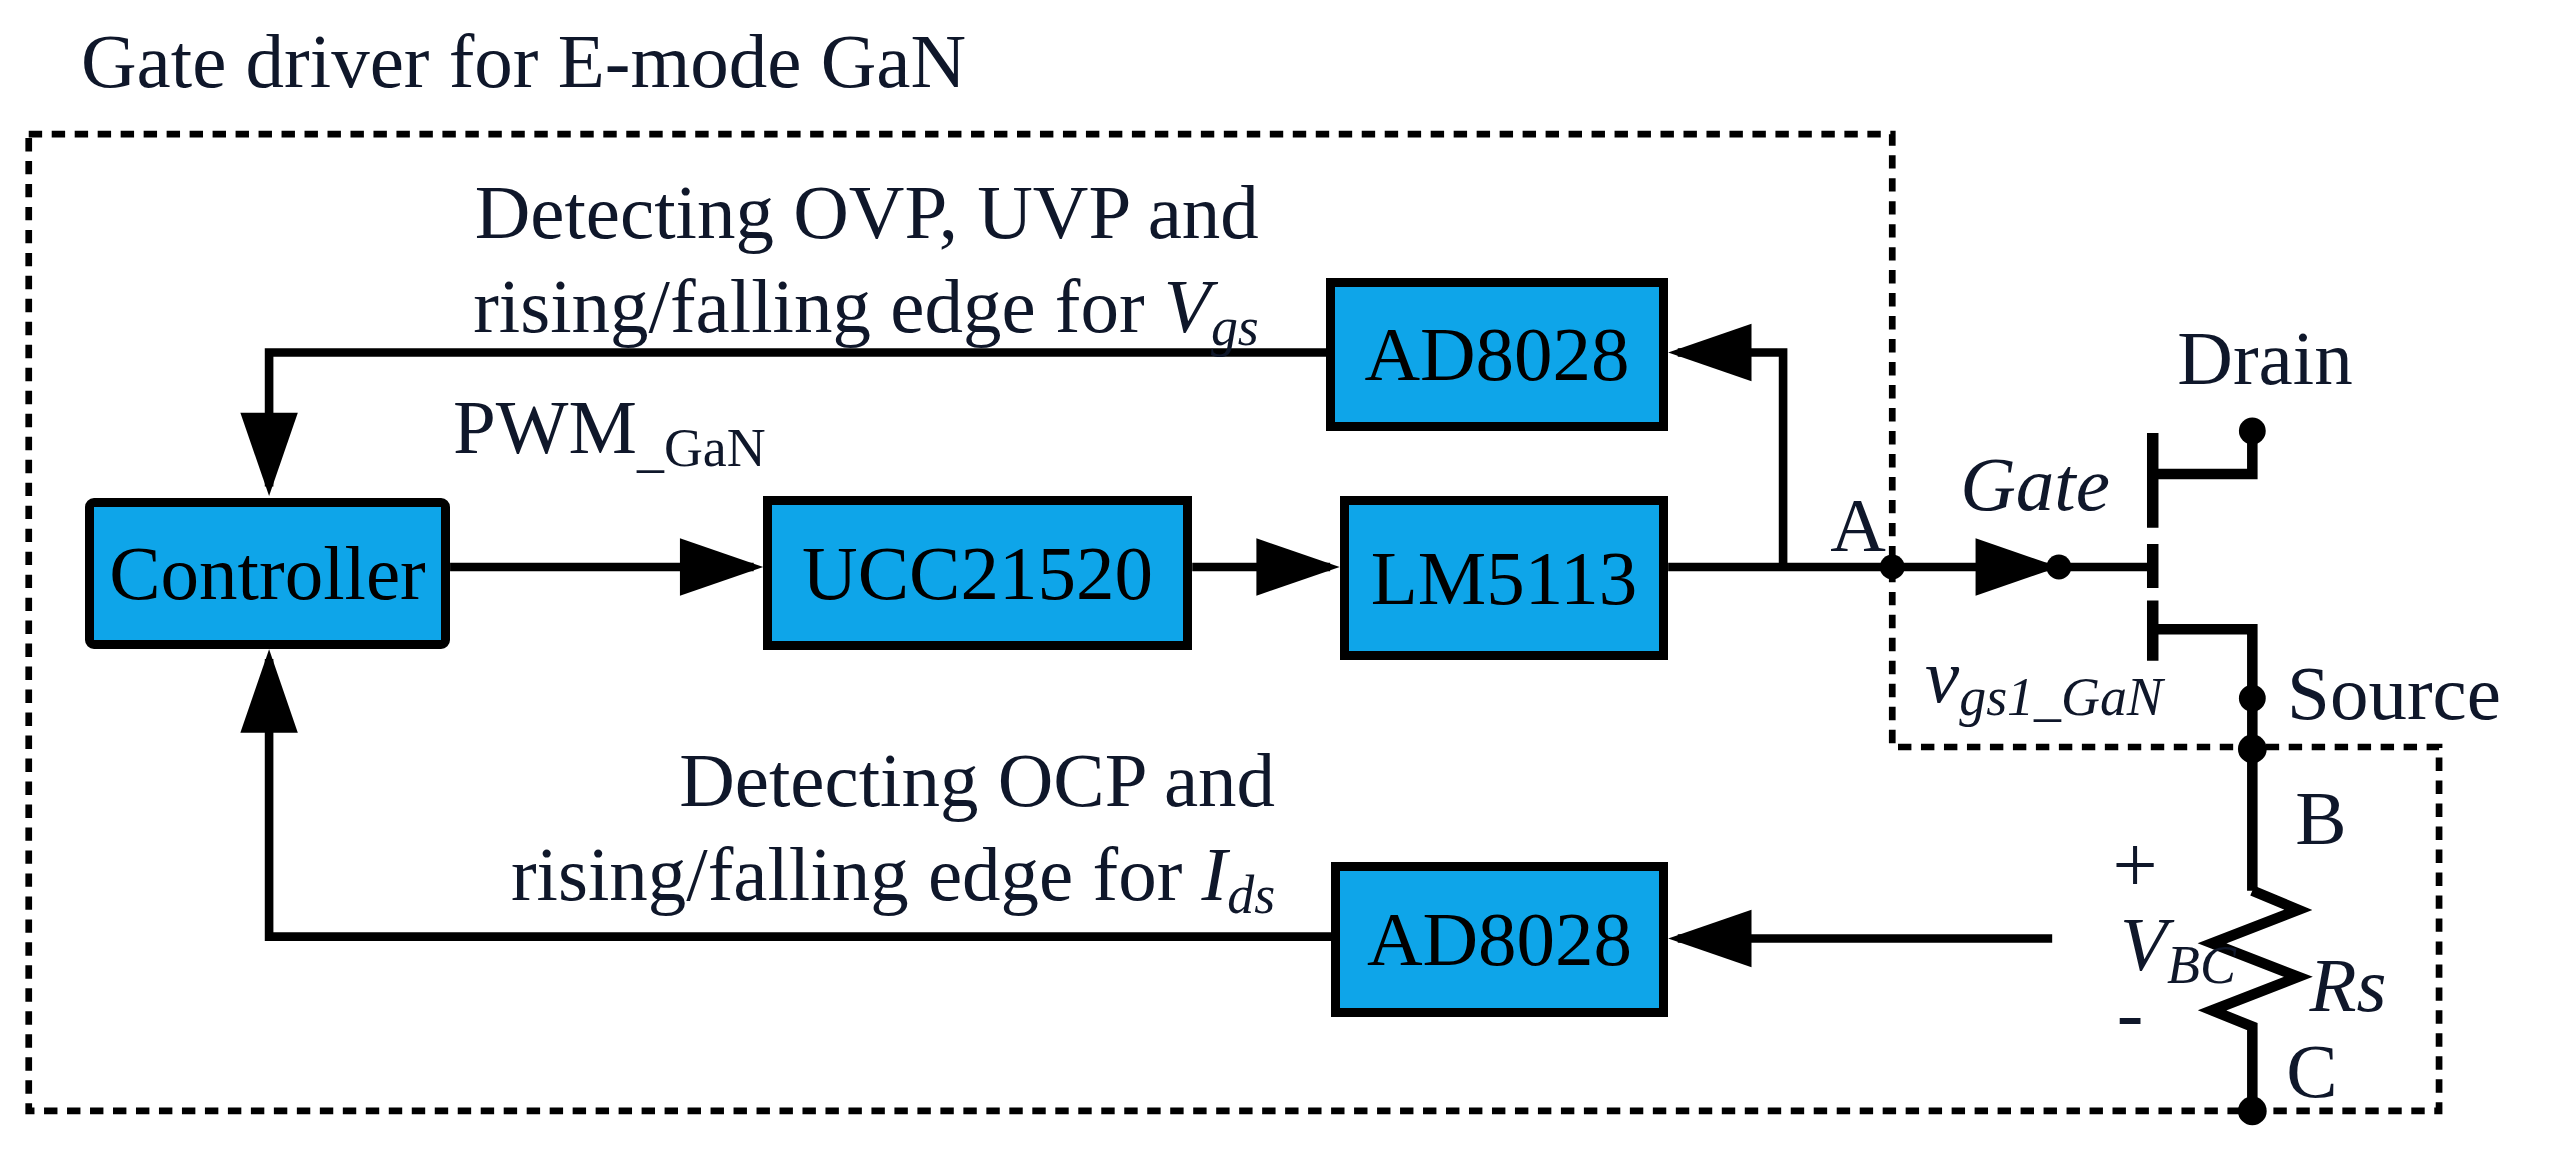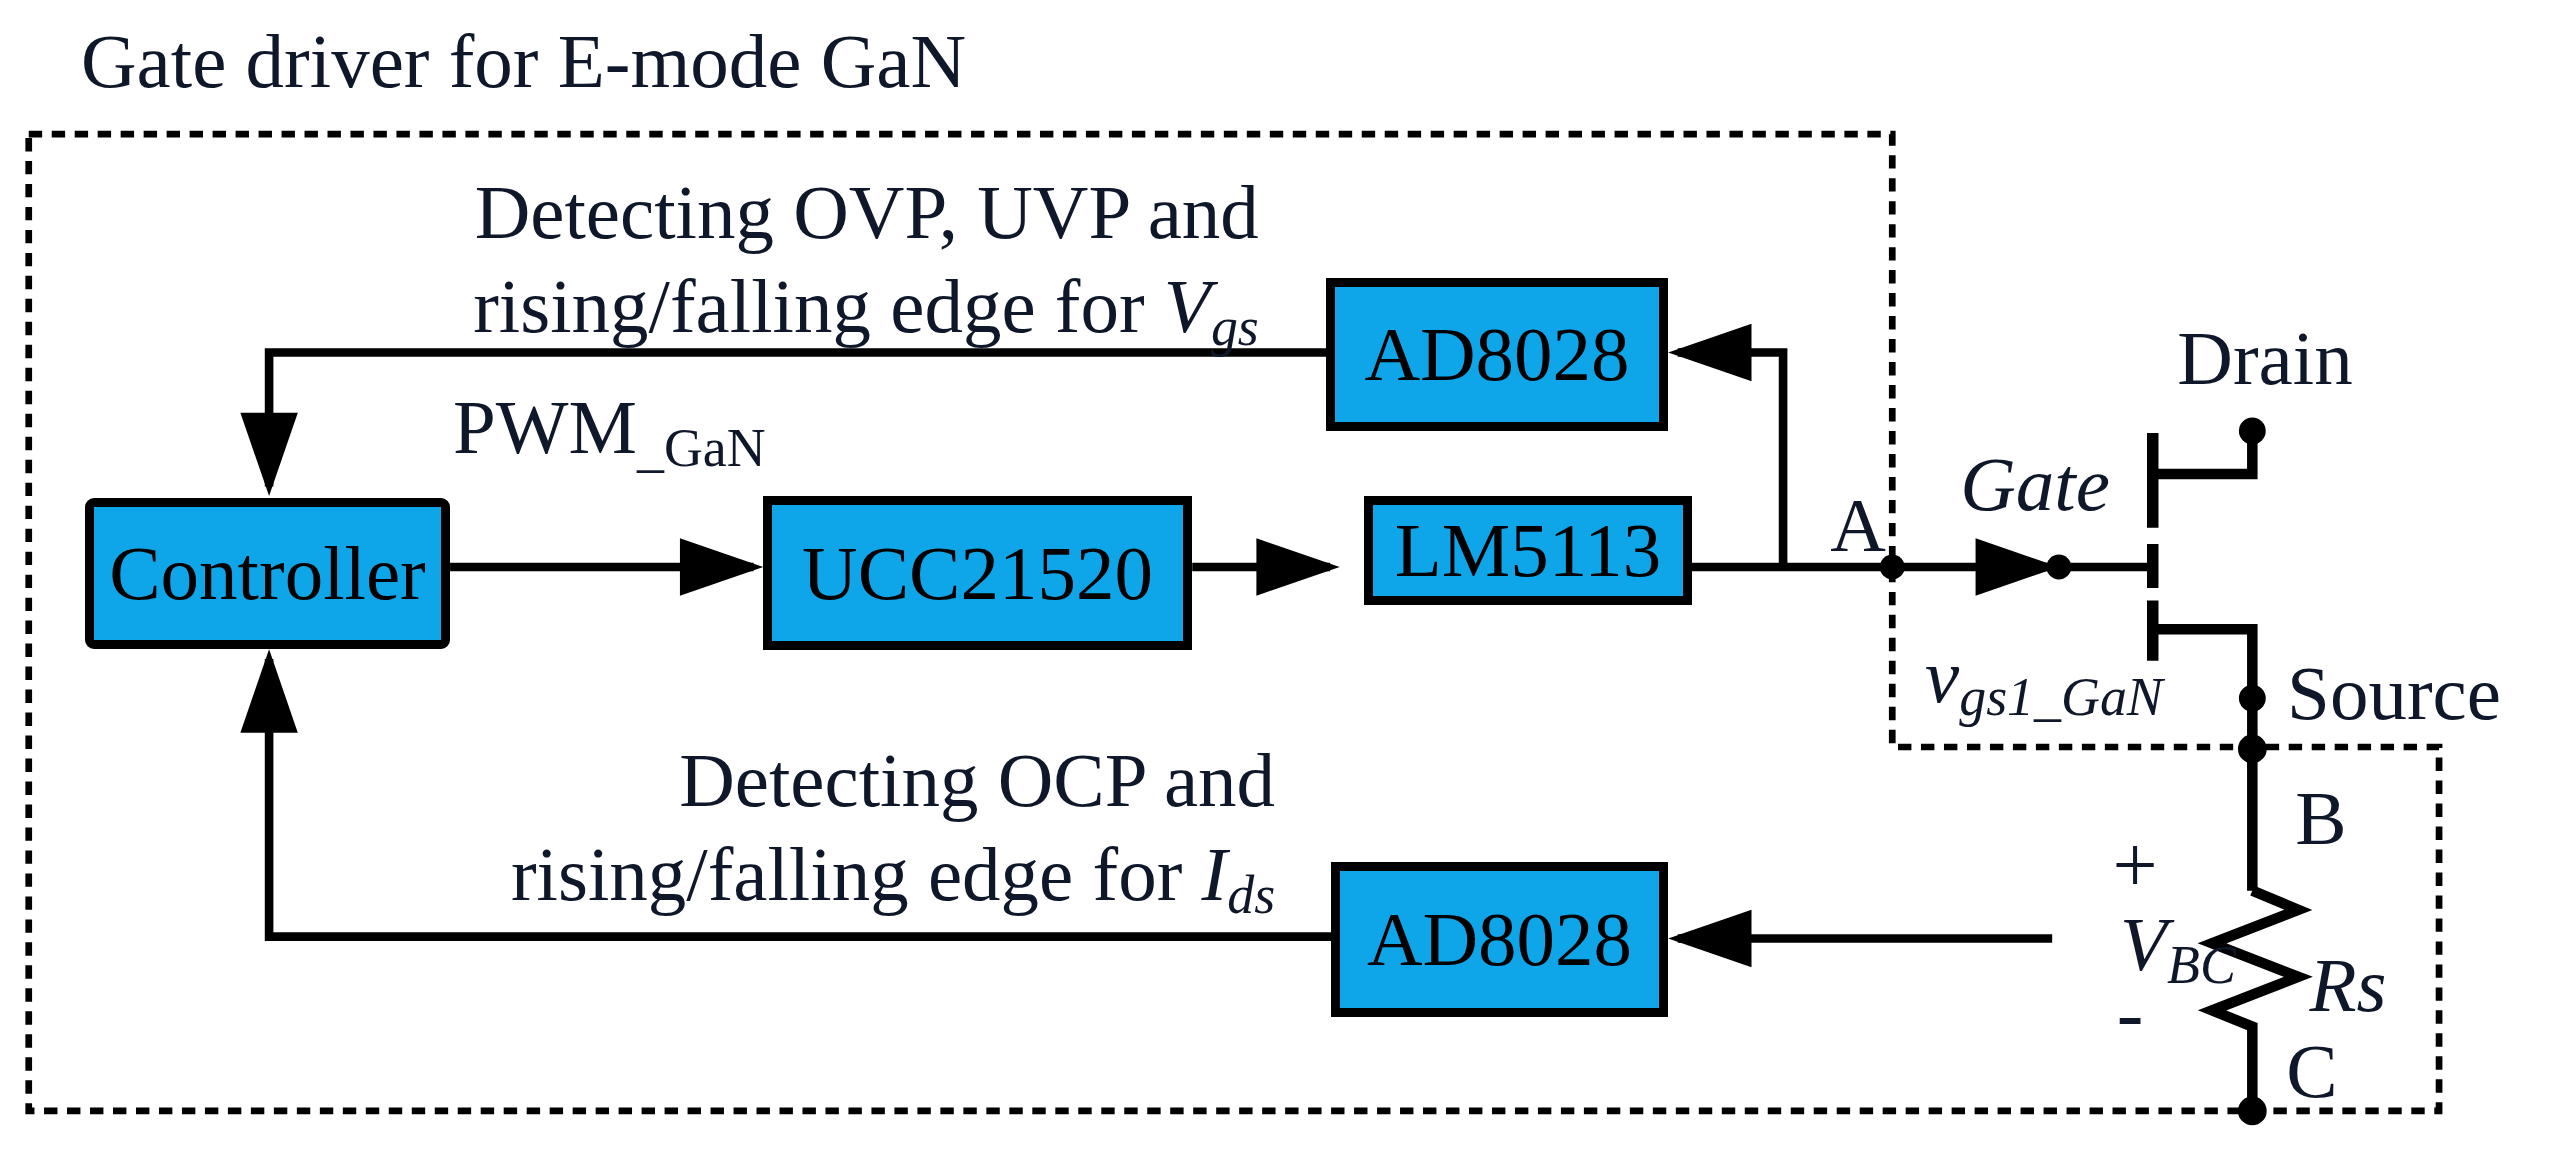--- a/index.html
+++ b/index.html
@@ -61,21 +61,21 @@
   <circle cx="2352" cy="782" r="15"></circle>
   <circle cx="2352" cy="1160" r="15"></circle>
 </svg>
 
 <div class="block" style="left:85px;top:498px;width:365px;height:151px;border-radius:9px;">
   <span>Controller</span>
 </div>
 <div class="block" style="left:763px;top:496px;width:429px;height:154px;">
   <span>UCC21520</span>
 </div>
-<div class="block" style="left:1340px;top:496px;width:328px;height:109px;margin-left:24px;">
+<div class="block" style="left:1340px;top:496px;width:328px;height:164px;">
   <span>LM5113</span>
 </div>
 <div class="block" style="left:1326px;top:278px;width:342px;height:153px;">
   <span>AD8028</span>
 </div>
 <div class="block" style="left:1331px;top:862px;width:337px;height:155px;">
   <span>AD8028</span>
 </div>
 
 <div class="label" style="left:81px;top:23px;">Gate driver for E-mode GaN</div>

